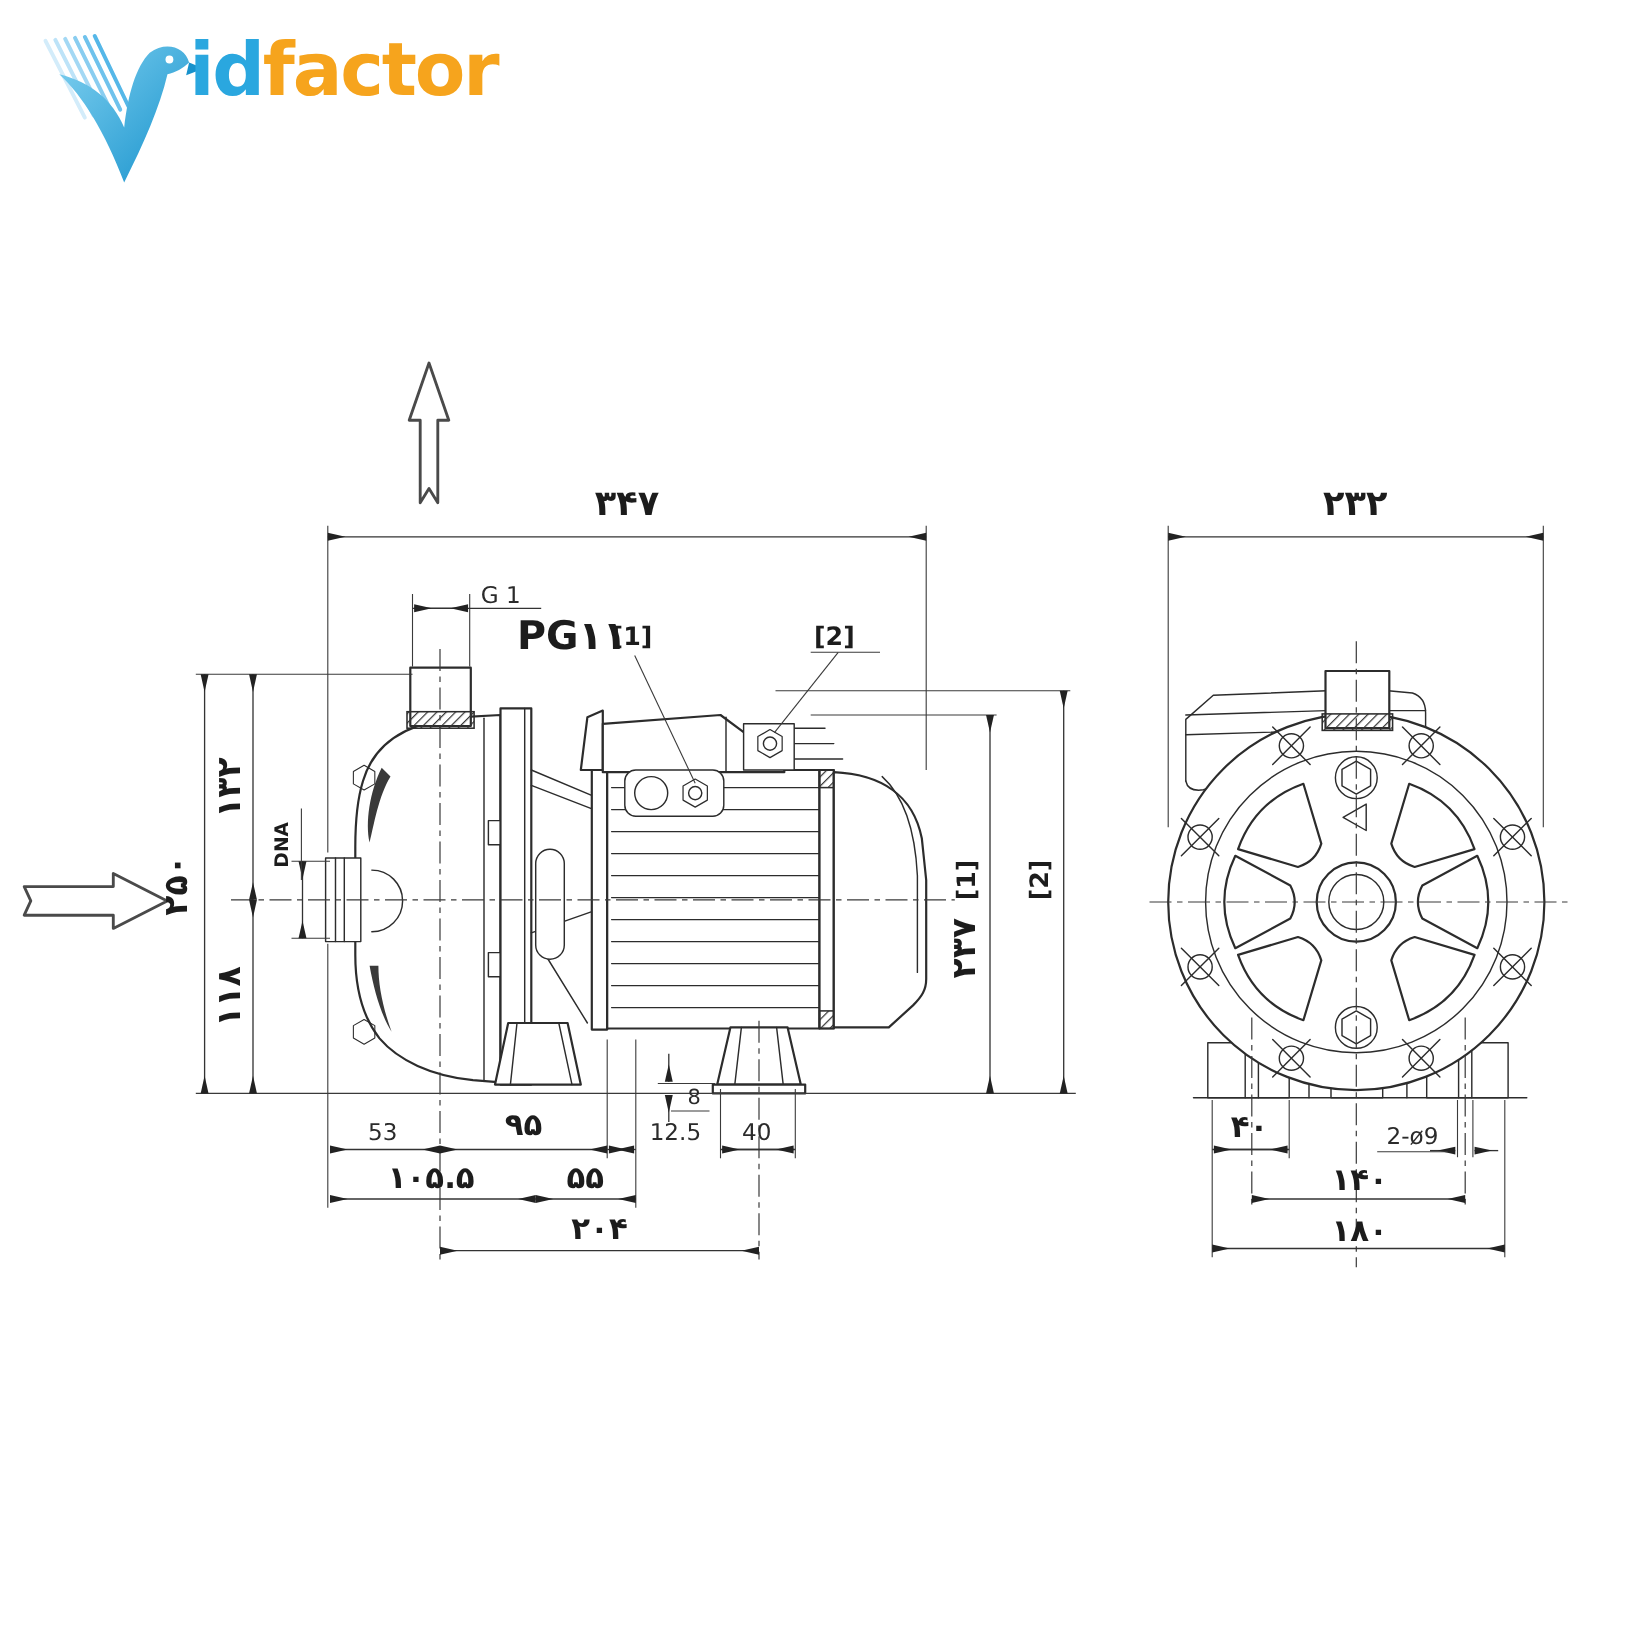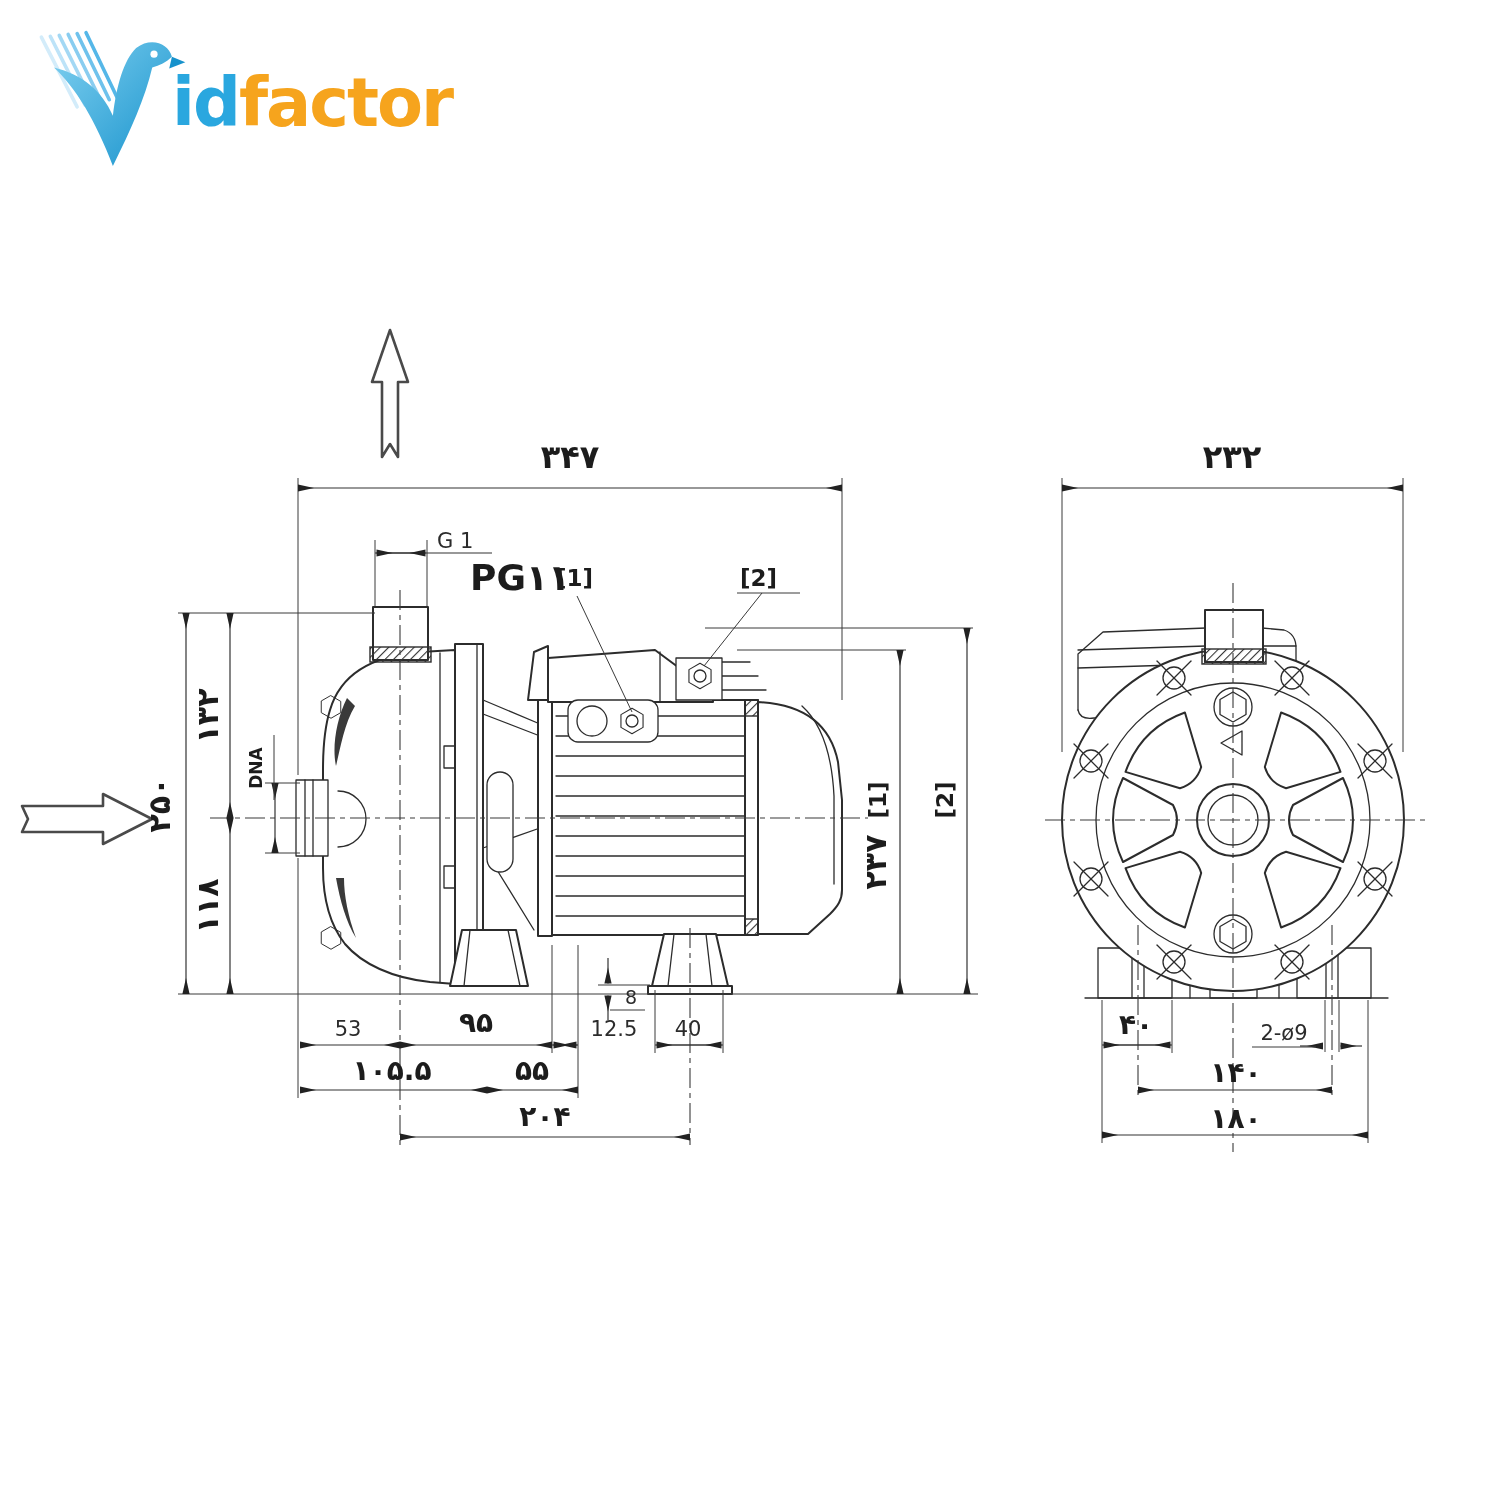--- a/index.html
+++ b/index.html
@@ -1,19 +1,19 @@
 <!DOCTYPE html>
 <html><head>
 <meta charset="utf-8">
 <style>
   html,body{margin:0;padding:0;background:#ffffff;}
   #stage{position:relative;width:1500px;height:1500px;background:#ffffff;overflow:hidden;
          font-family:"DejaVu Sans",sans-serif;direction:ltr;}
   
-  .logo{position:absolute;top:30px;left:36px;display:flex;align-items:center;}
+  .logo{position:absolute;top:30px;left:36px;display:flex;align-items:flex-start;}
   .logo svg{width:152px;height:152px;display:block;}
   .logo-text{margin-left:-16px;padding-bottom:6px;font-weight:bold;font-size:67px;letter-spacing:-2px;line-height:1;}
   .lb{color:#2aa7df;}
   .lo{color:#f6a41d;}
   
   svg.draw{position:absolute;left:0;top:0;}
   .o  {fill:none;stroke:#2c2c2c;stroke-width:2;stroke-linejoin:round;stroke-linecap:round;}
   .ow {fill:#ffffff;stroke:#2c2c2c;stroke-width:2;stroke-linejoin:round;}
   .t  {fill:none;stroke:#2c2c2c;stroke-width:1.3;stroke-linejoin:round;stroke-linecap:round;}
   .tw {fill:#ffffff;stroke:#2c2c2c;stroke-width:1.3;stroke-linejoin:round;}

